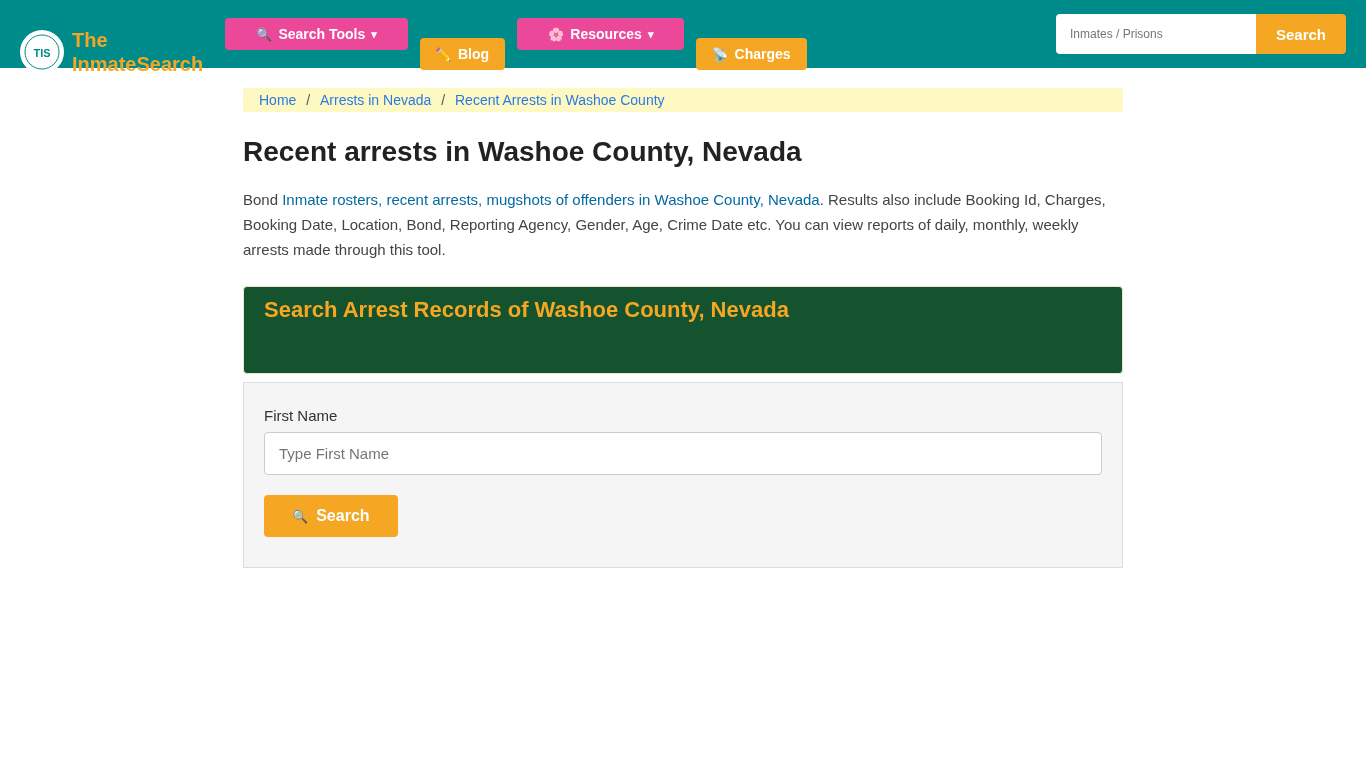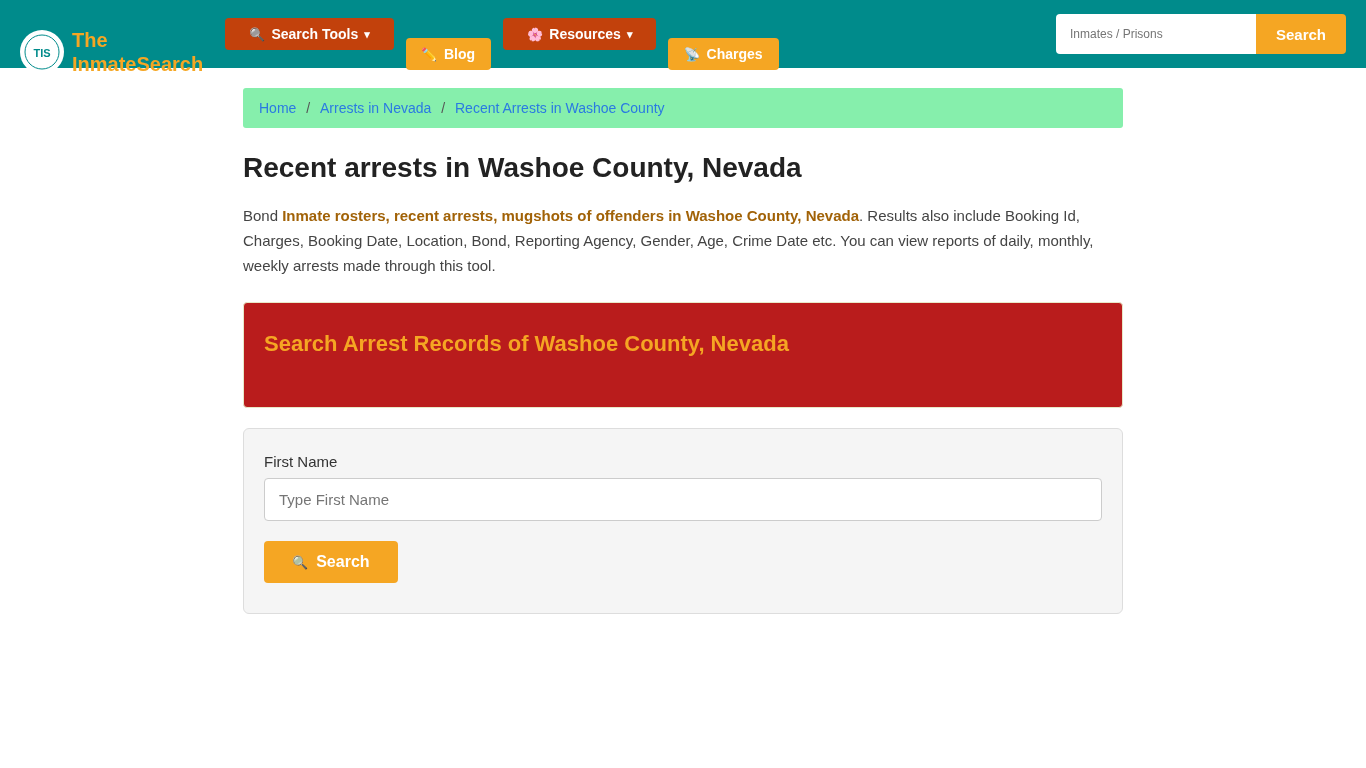--- a/index.html
+++ b/index.html
@@ -37,25 +37,25 @@
     .logo-text {
       color: #fff;
       font-size: 20px;
       font-weight: bold;
       line-height: 1.2;
     }
     .logo-text span {
       color: #F5A623;
     }
     .nav-btn {
-      background: #c2410c;
-      color: #fff;
-      border: none;
-      border-radius: 4px;
-      padding: 8px 24px;
+      background: #ec4899;
+      color: #fff;
+      border: none;
+      border-radius: 4px;
+      padding: 8px 31px;
       font-size: 14px;
       font-weight: bold;
       cursor: pointer;
       display: flex;
       align-items: center;
       gap: 6px;
       white-space: nowrap;
     }
     .nav-btn .chevron { font-size: 11px; }
     .nav-btn-plain {
@@ -102,22 +102,22 @@
 
     
     .main-content {
       max-width: 920px;
       margin: 0 auto;
       padding: 20px 20px 40px;
     }
 
     
     .breadcrumb {
-      background: #86efac;
-      padding: 12px 16px;
+      background: #fef9c3;
+      padding: 4px 16px;
       border-radius: 3px;
       margin-bottom: 24px;
       font-size: 14px;
     }
     .breadcrumb a {
       color: #2a7ae2;
       text-decoration: none;
     }
     .breadcrumb span { color: #555; margin: 0 6px; }
 
@@ -130,44 +130,44 @@
     }
 
     
     .description {
       color: #444;
       line-height: 1.65;
       margin-bottom: 24px;
       font-size: 15px;
     }
     .description strong {
-      font-weight: bold;
-      color: #a16207;
+      font-weight: normal;
+      color: #0369a1;
     }
 
     
     .search-section {
-      background: #b91c1c;
+      background: #14532d;
       border: 1px solid #e8e8c8;
       border-radius: 4px;
-      padding: 28px 20px 30px;
-      margin-bottom: 20px;
+      padding: 10px 20px 30px;
+      margin-bottom: 8px;
     }
     .search-section-title {
       color: #F5A623;
       font-size: 22px;
       font-weight: bold;
       margin-bottom: 20px;
     }
 
     
     .form-container {
       background: #f5f5f5;
       border: 1px solid #ddd;
-      border-radius: 6px;
+      border-radius: 0;
       padding: 24px 20px 30px;
     }
     .form-group {
       margin-bottom: 20px;
     }
     .form-label {
       display: block;
       font-size: 15px;
       font-weight: normal;
       color: #333;

